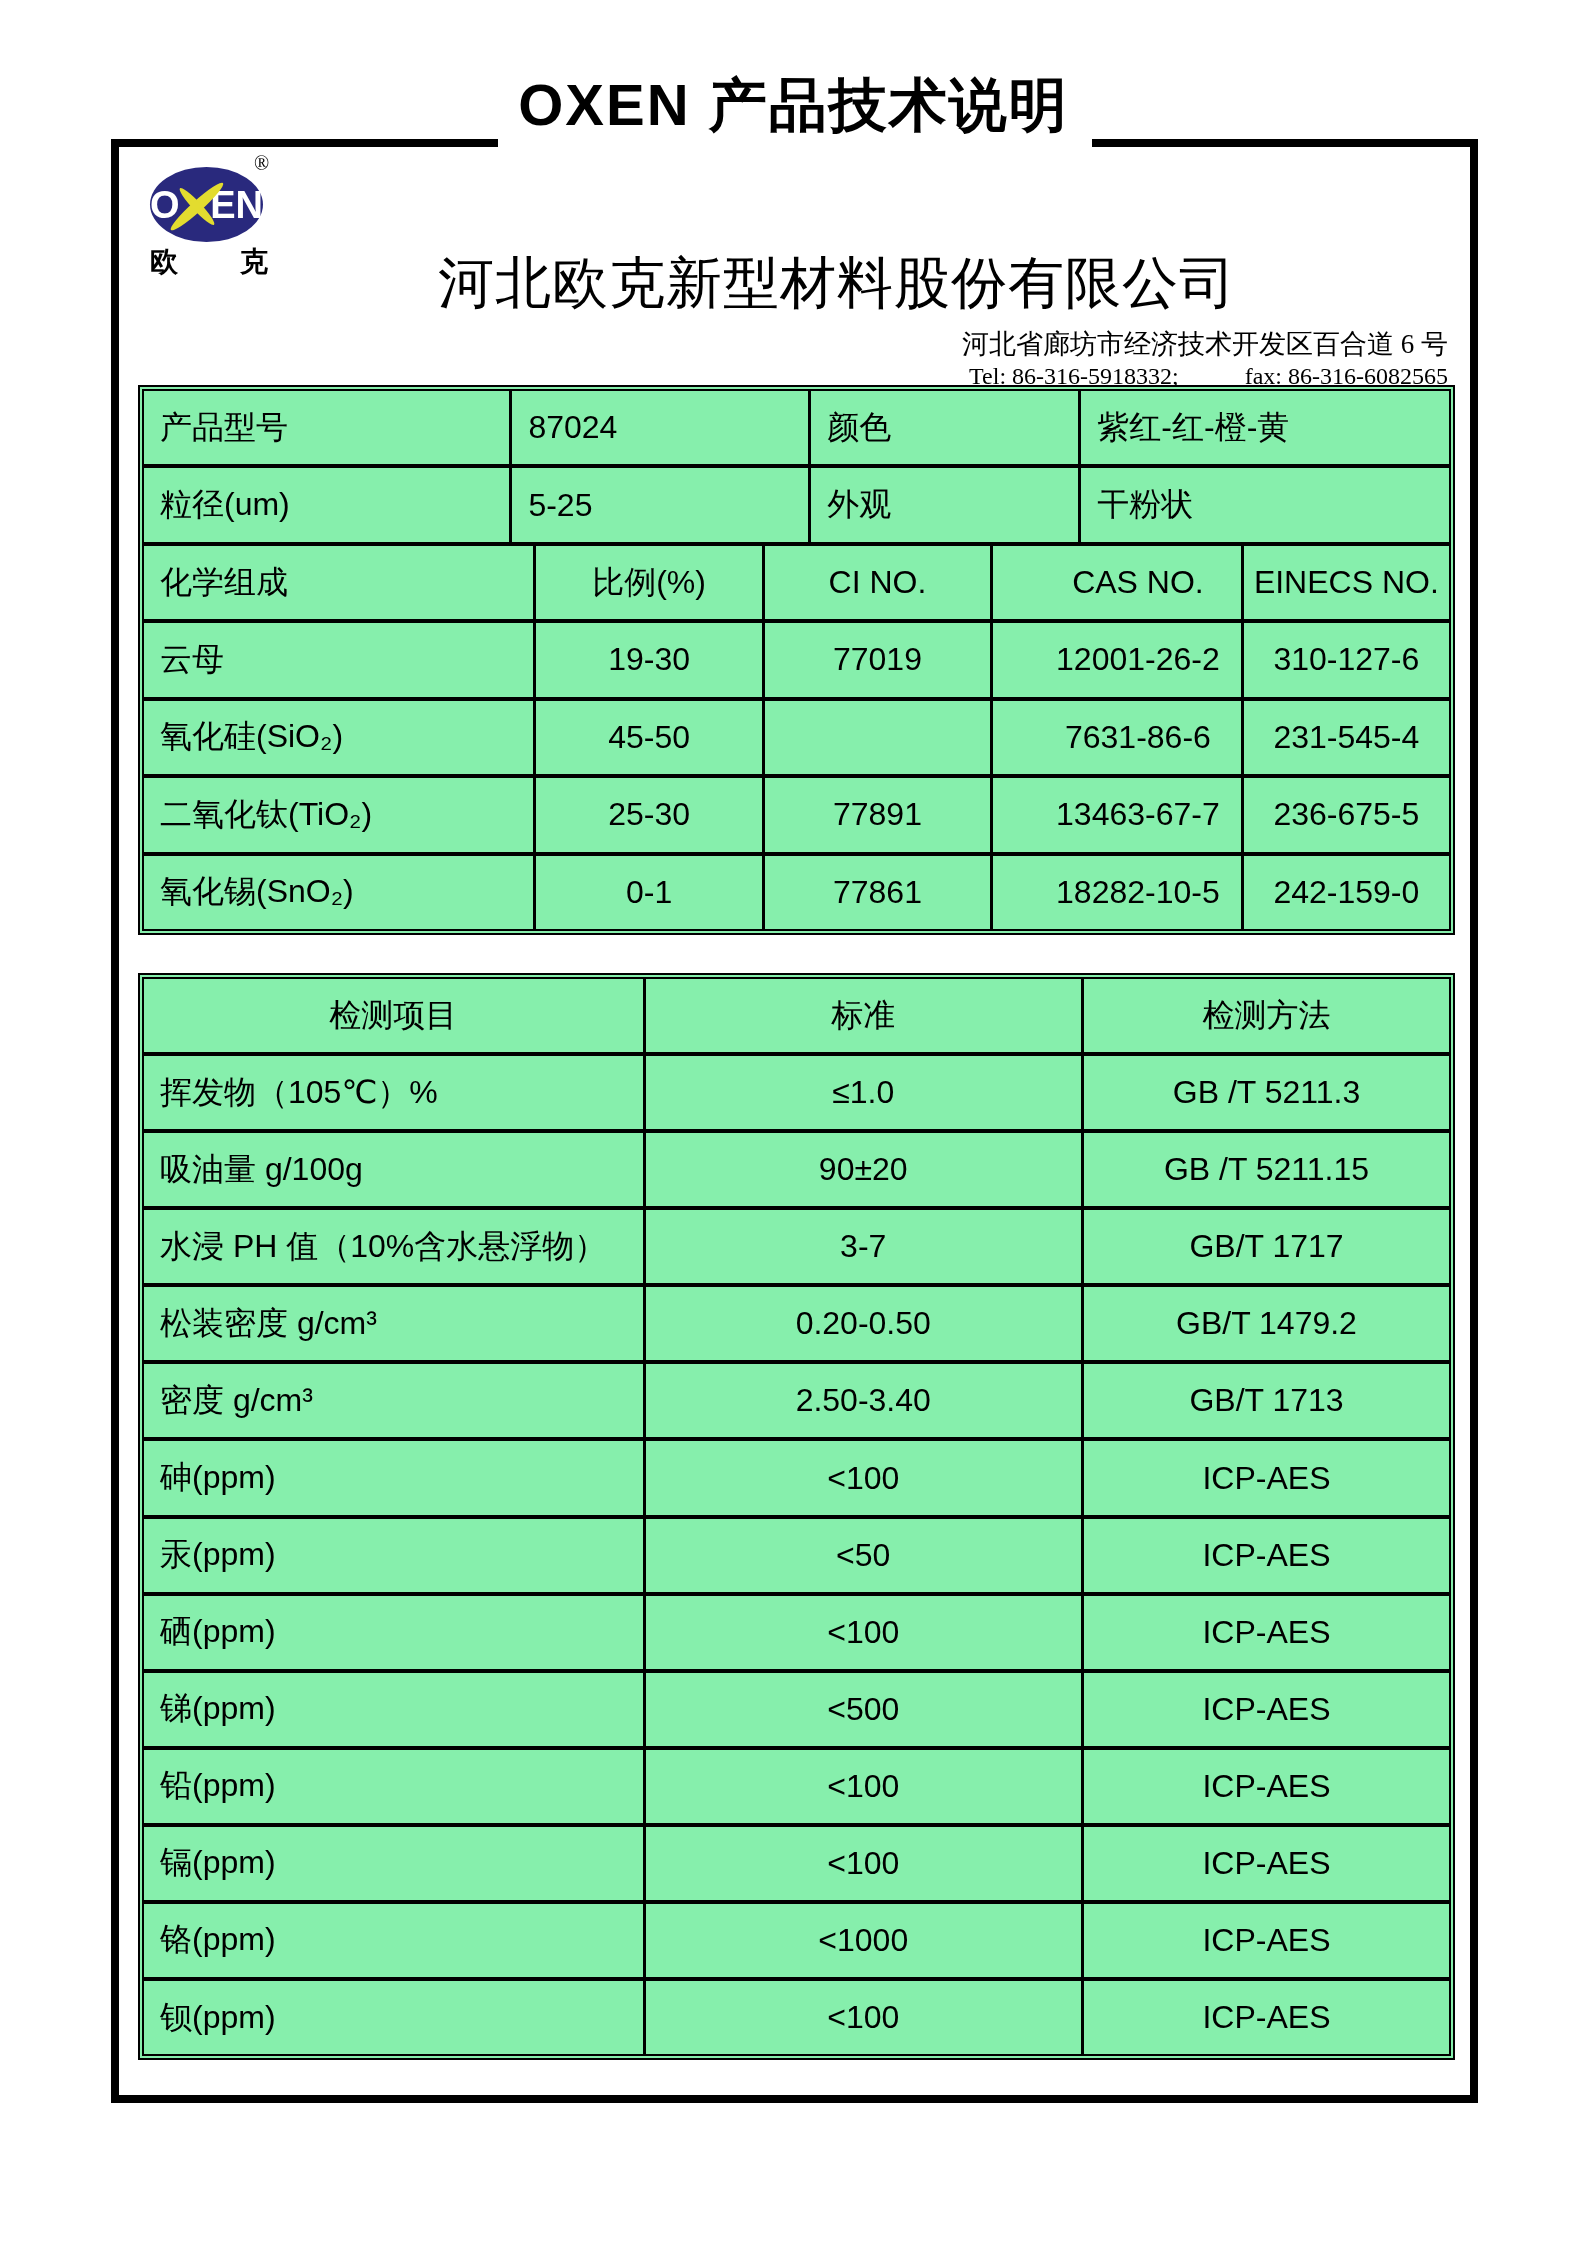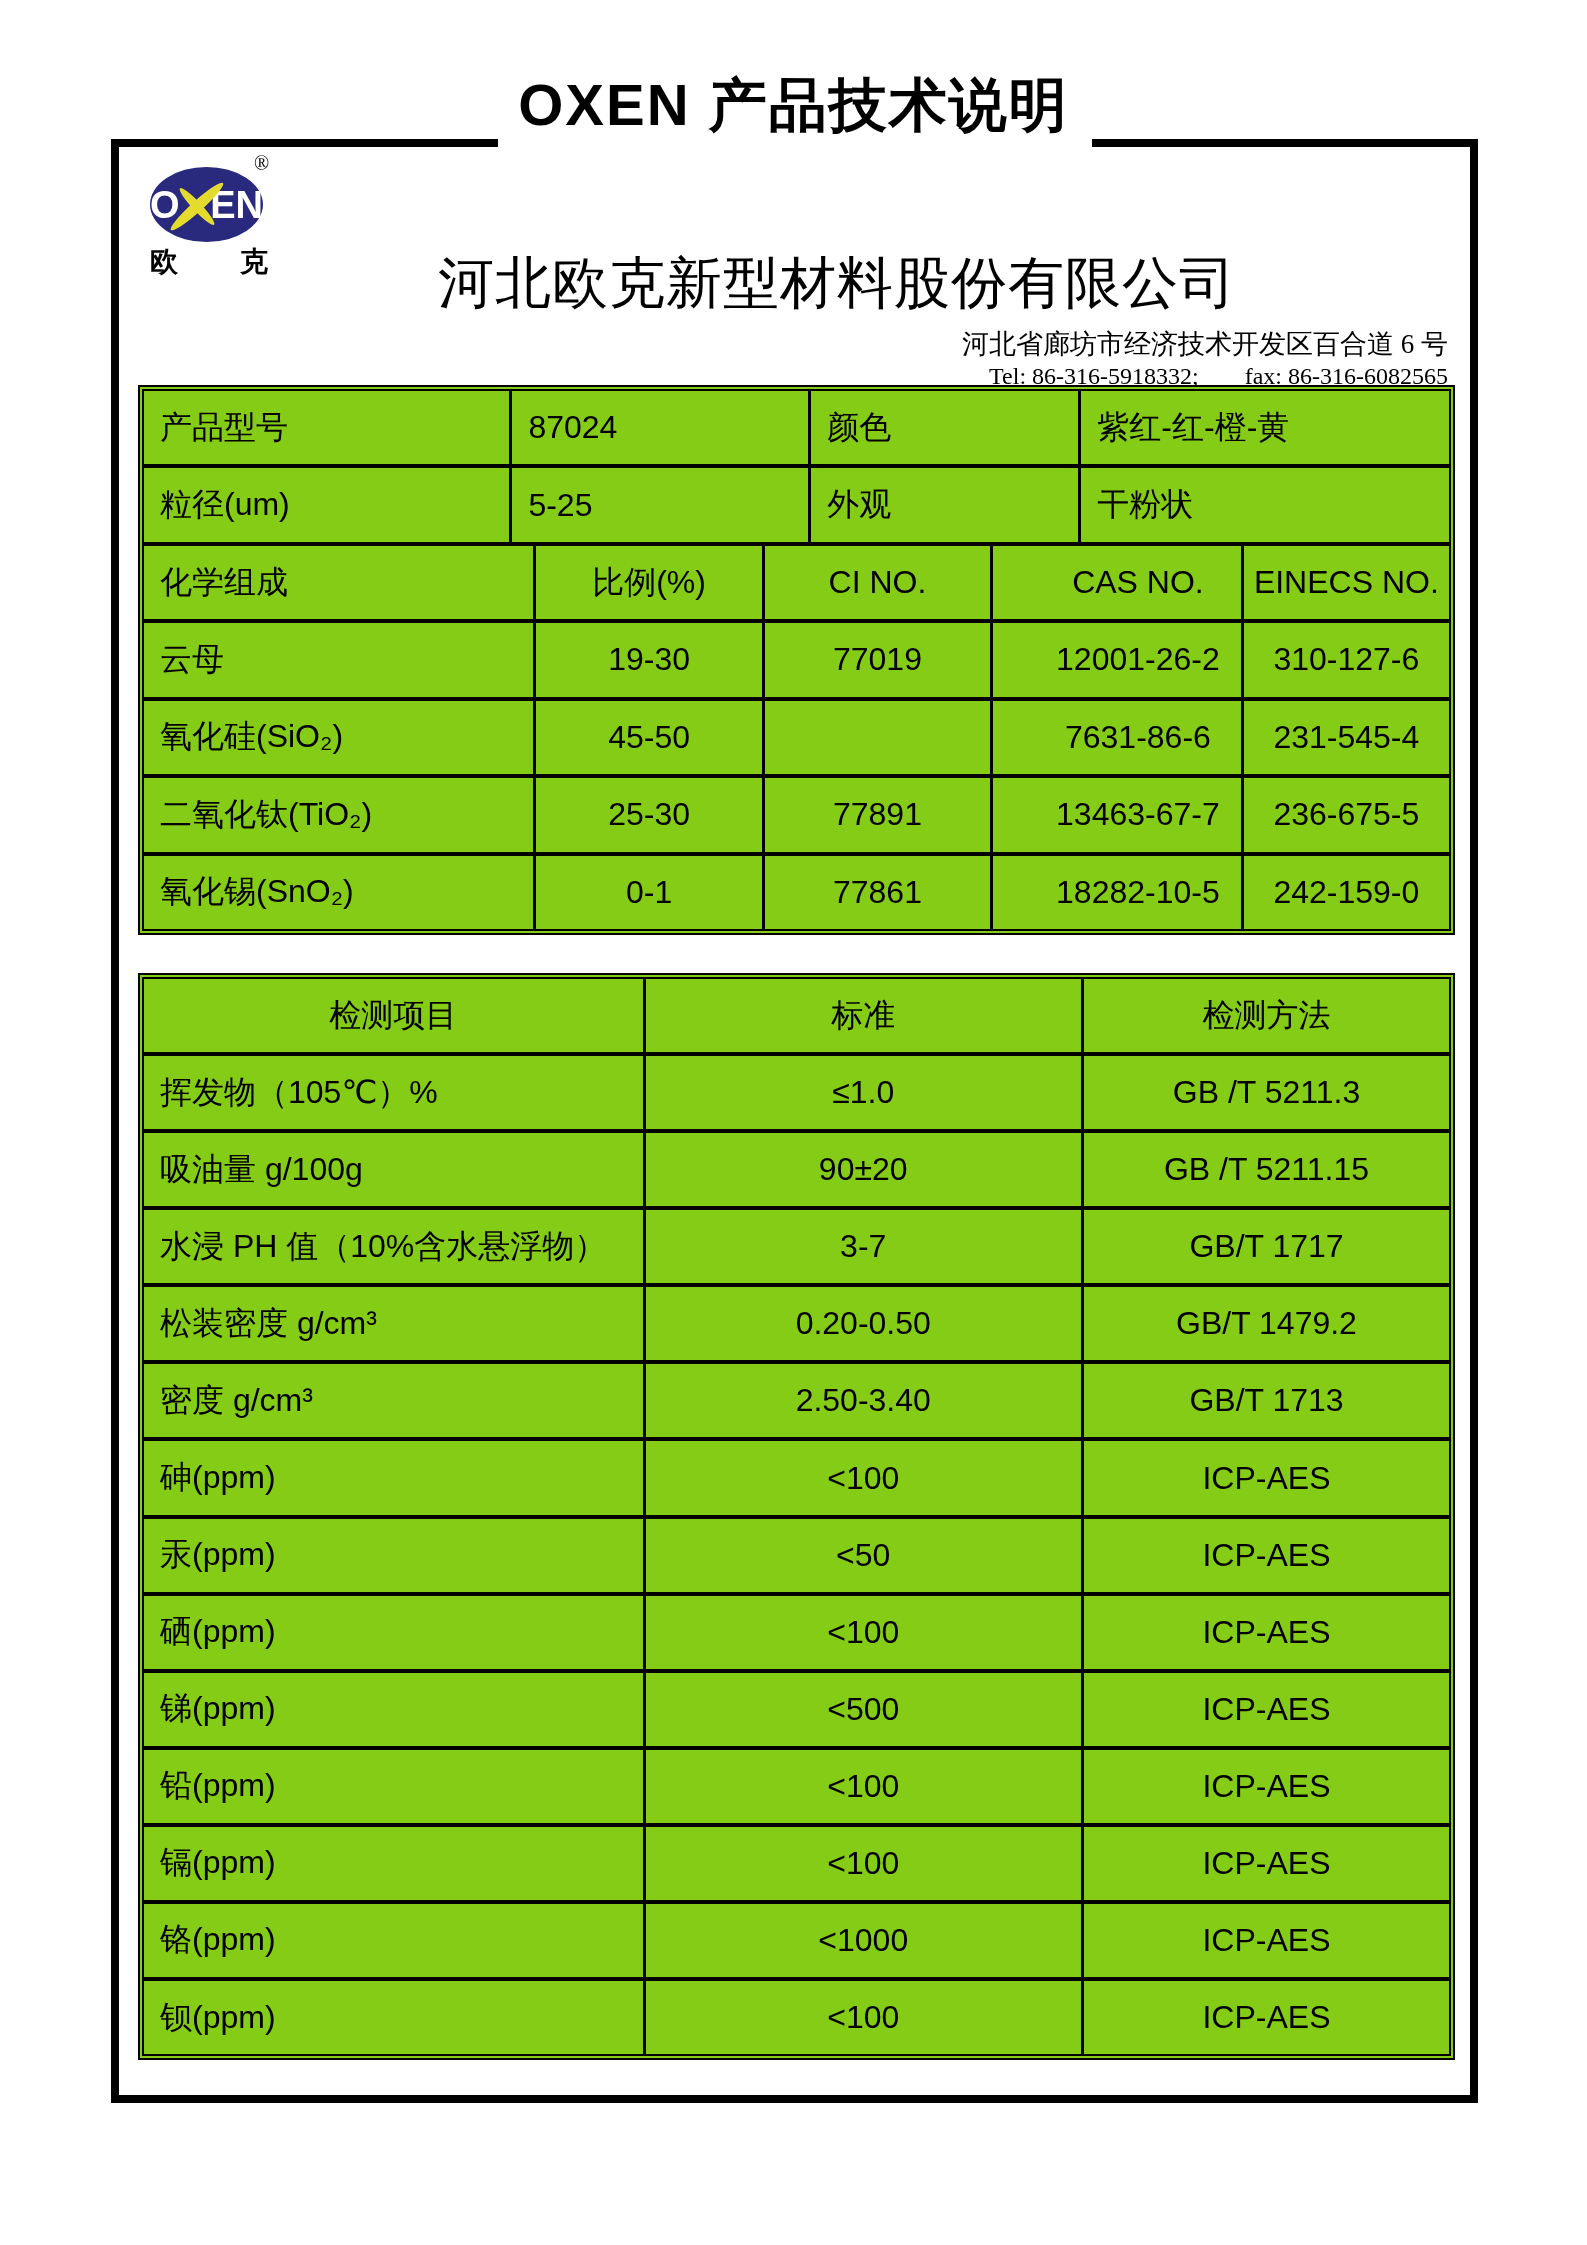--- a/index.html
+++ b/index.html
@@ -44,24 +44,24 @@
   .company-name{
     left:438px;top:246px;font-size:56px;letter-spacing:1px;z-index:3;
     font-family:"Liberation Serif","DejaVu Serif",serif;white-space:nowrap;
   }
   .company-address{
     right:139px;top:328px;text-align:right;z-index:3;
     font-family:"Liberation Serif","DejaVu Serif",serif;
   }
   .addr-line1{font-size:27px;line-height:1.25;white-space:nowrap;}
   .addr-line2{font-size:24px;line-height:1.2;white-space:nowrap;}
-  .addr-fax{margin-left:46px;}
+  .addr-fax{margin-left:66px;}
   
   .sheet{
-    border:6px double #000;box-sizing:border-box;background:#84cc16;z-index:3;
+    border:6px double #000;box-sizing:border-box;background:#86efac;z-index:3;
     display:flex;flex-direction:column;font-size:32px;
   }
   .trow{flex:1;display:flex;min-height:0;}
   .trow + .trow{border-top:4px solid #000;}
   .cell{
     box-sizing:border-box;display:flex;align-items:center;min-width:0;
     padding:0 6px;white-space:nowrap;overflow:visible;
   }
   .cell + .cell{border-left:3px solid #000;}
   .cell.lbl{justify-content:flex-start;padding-left:16px;}

